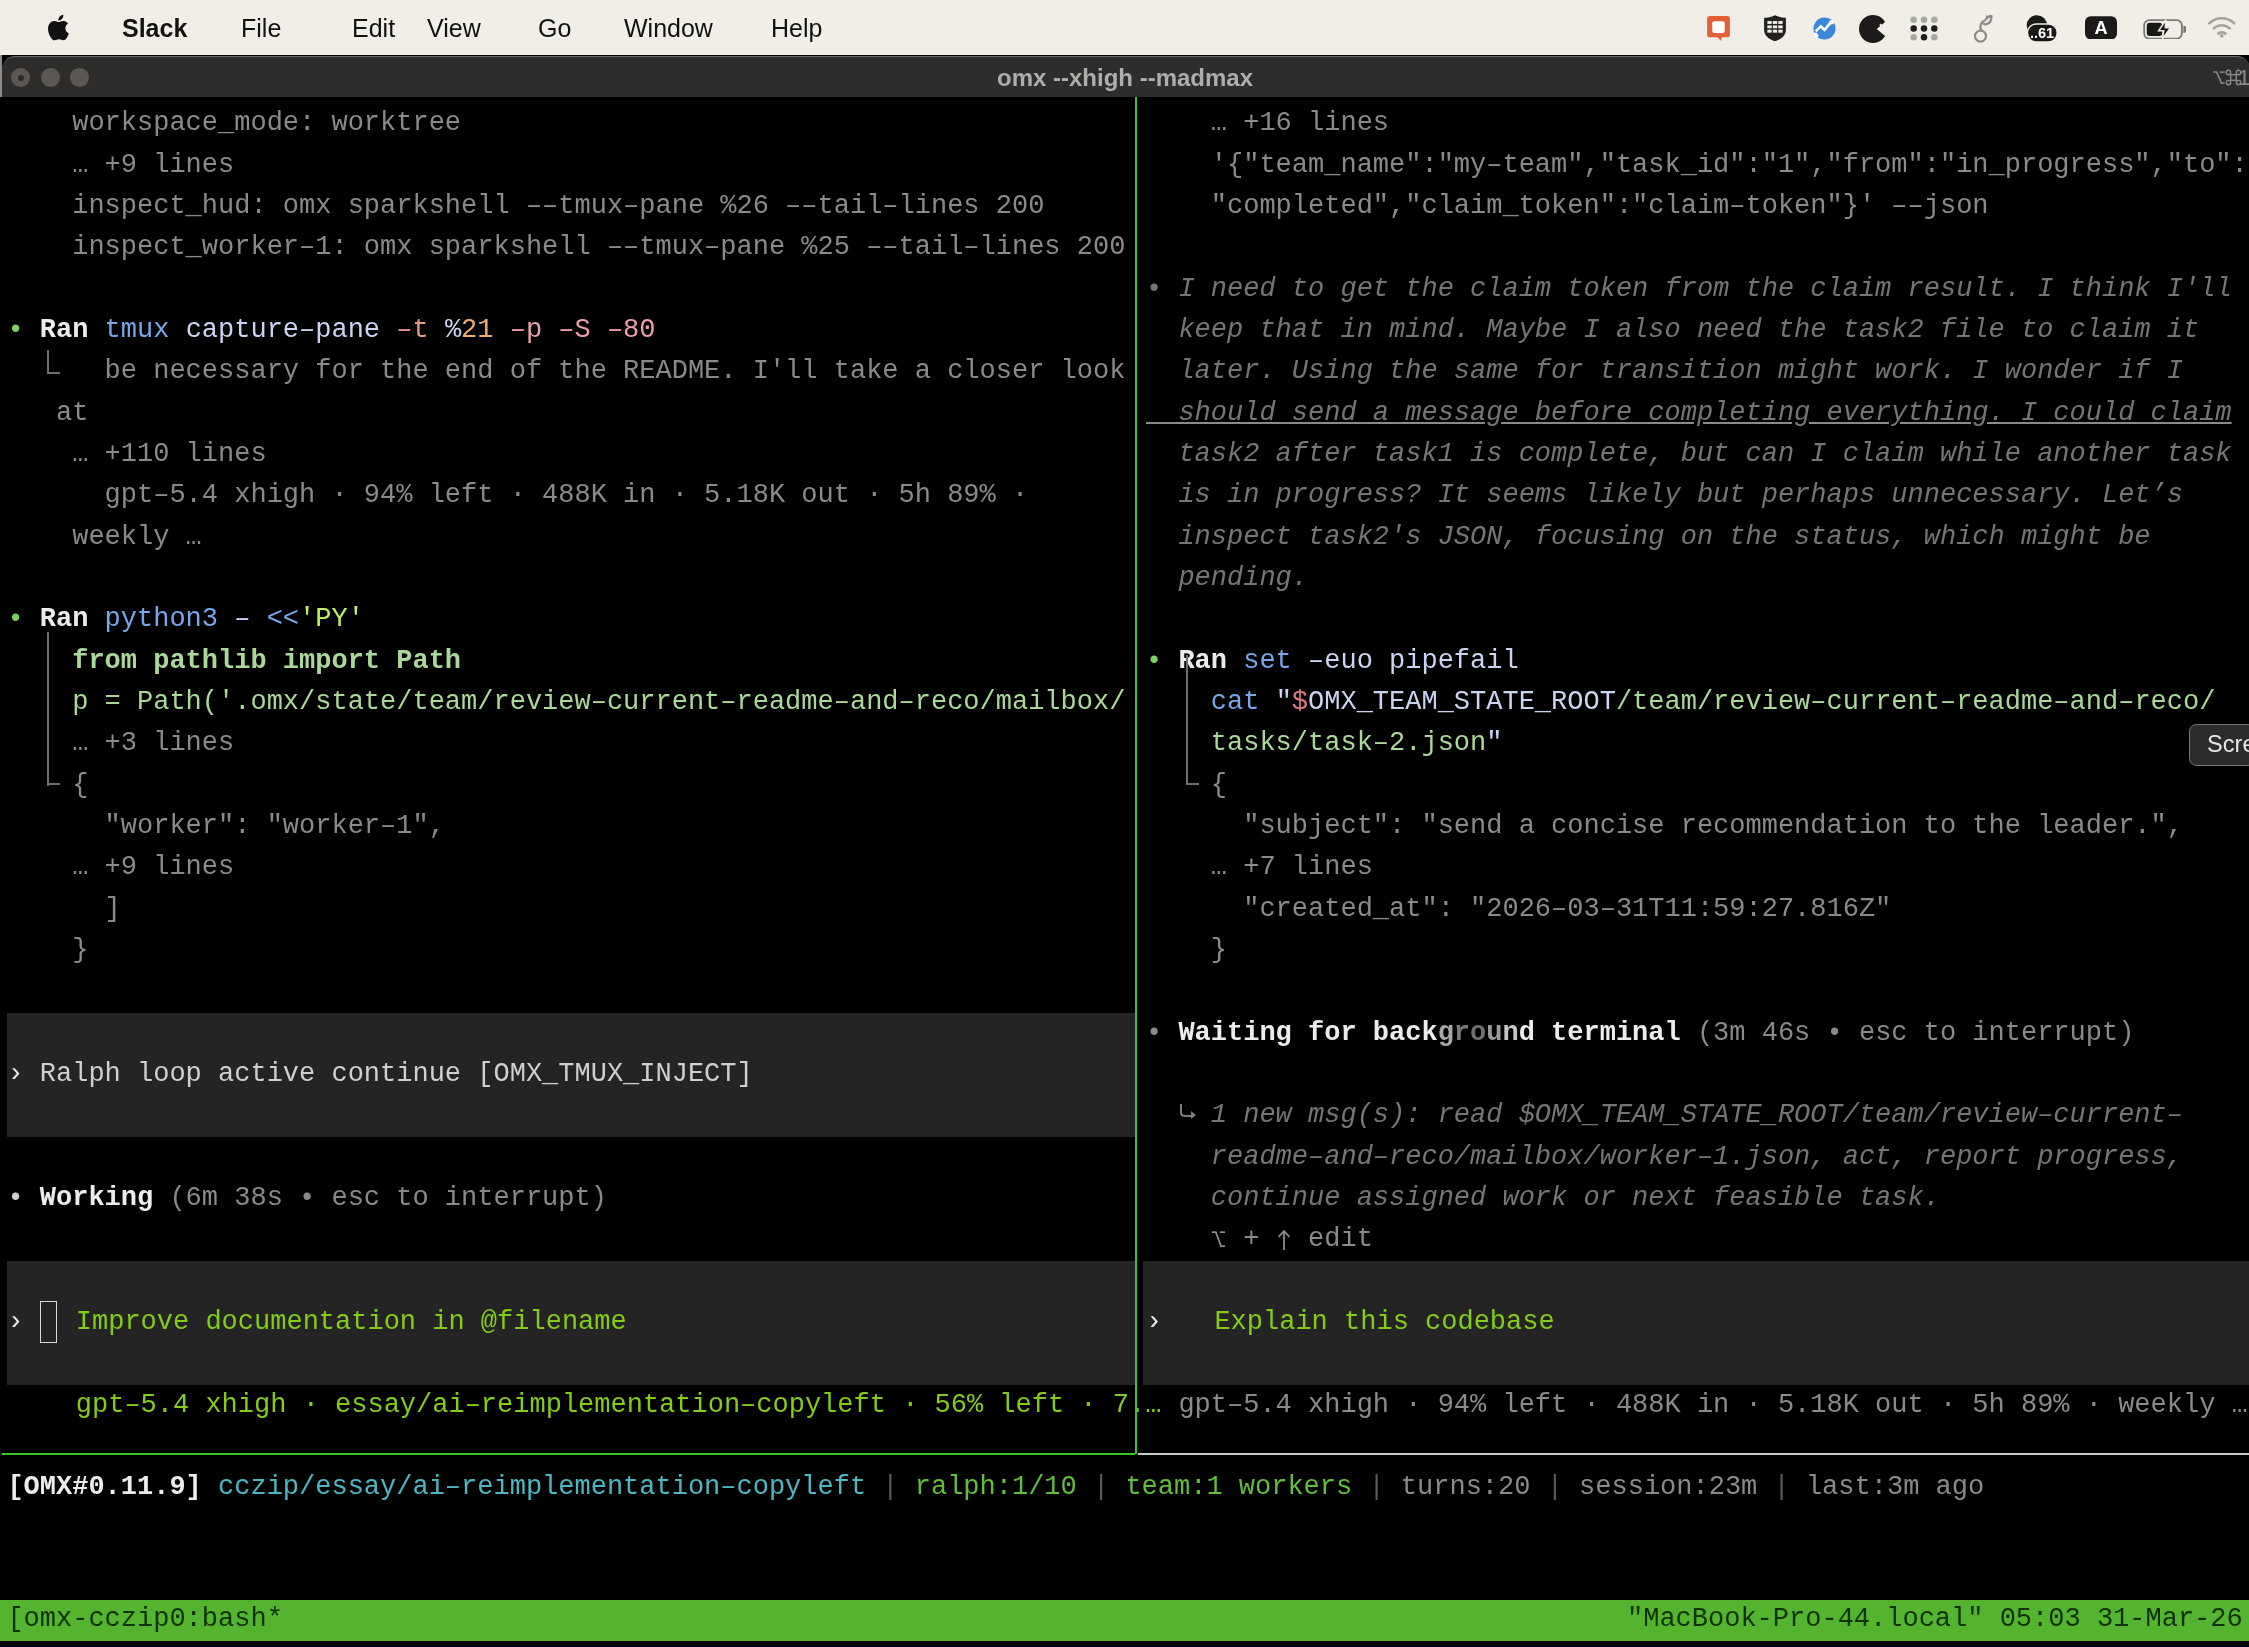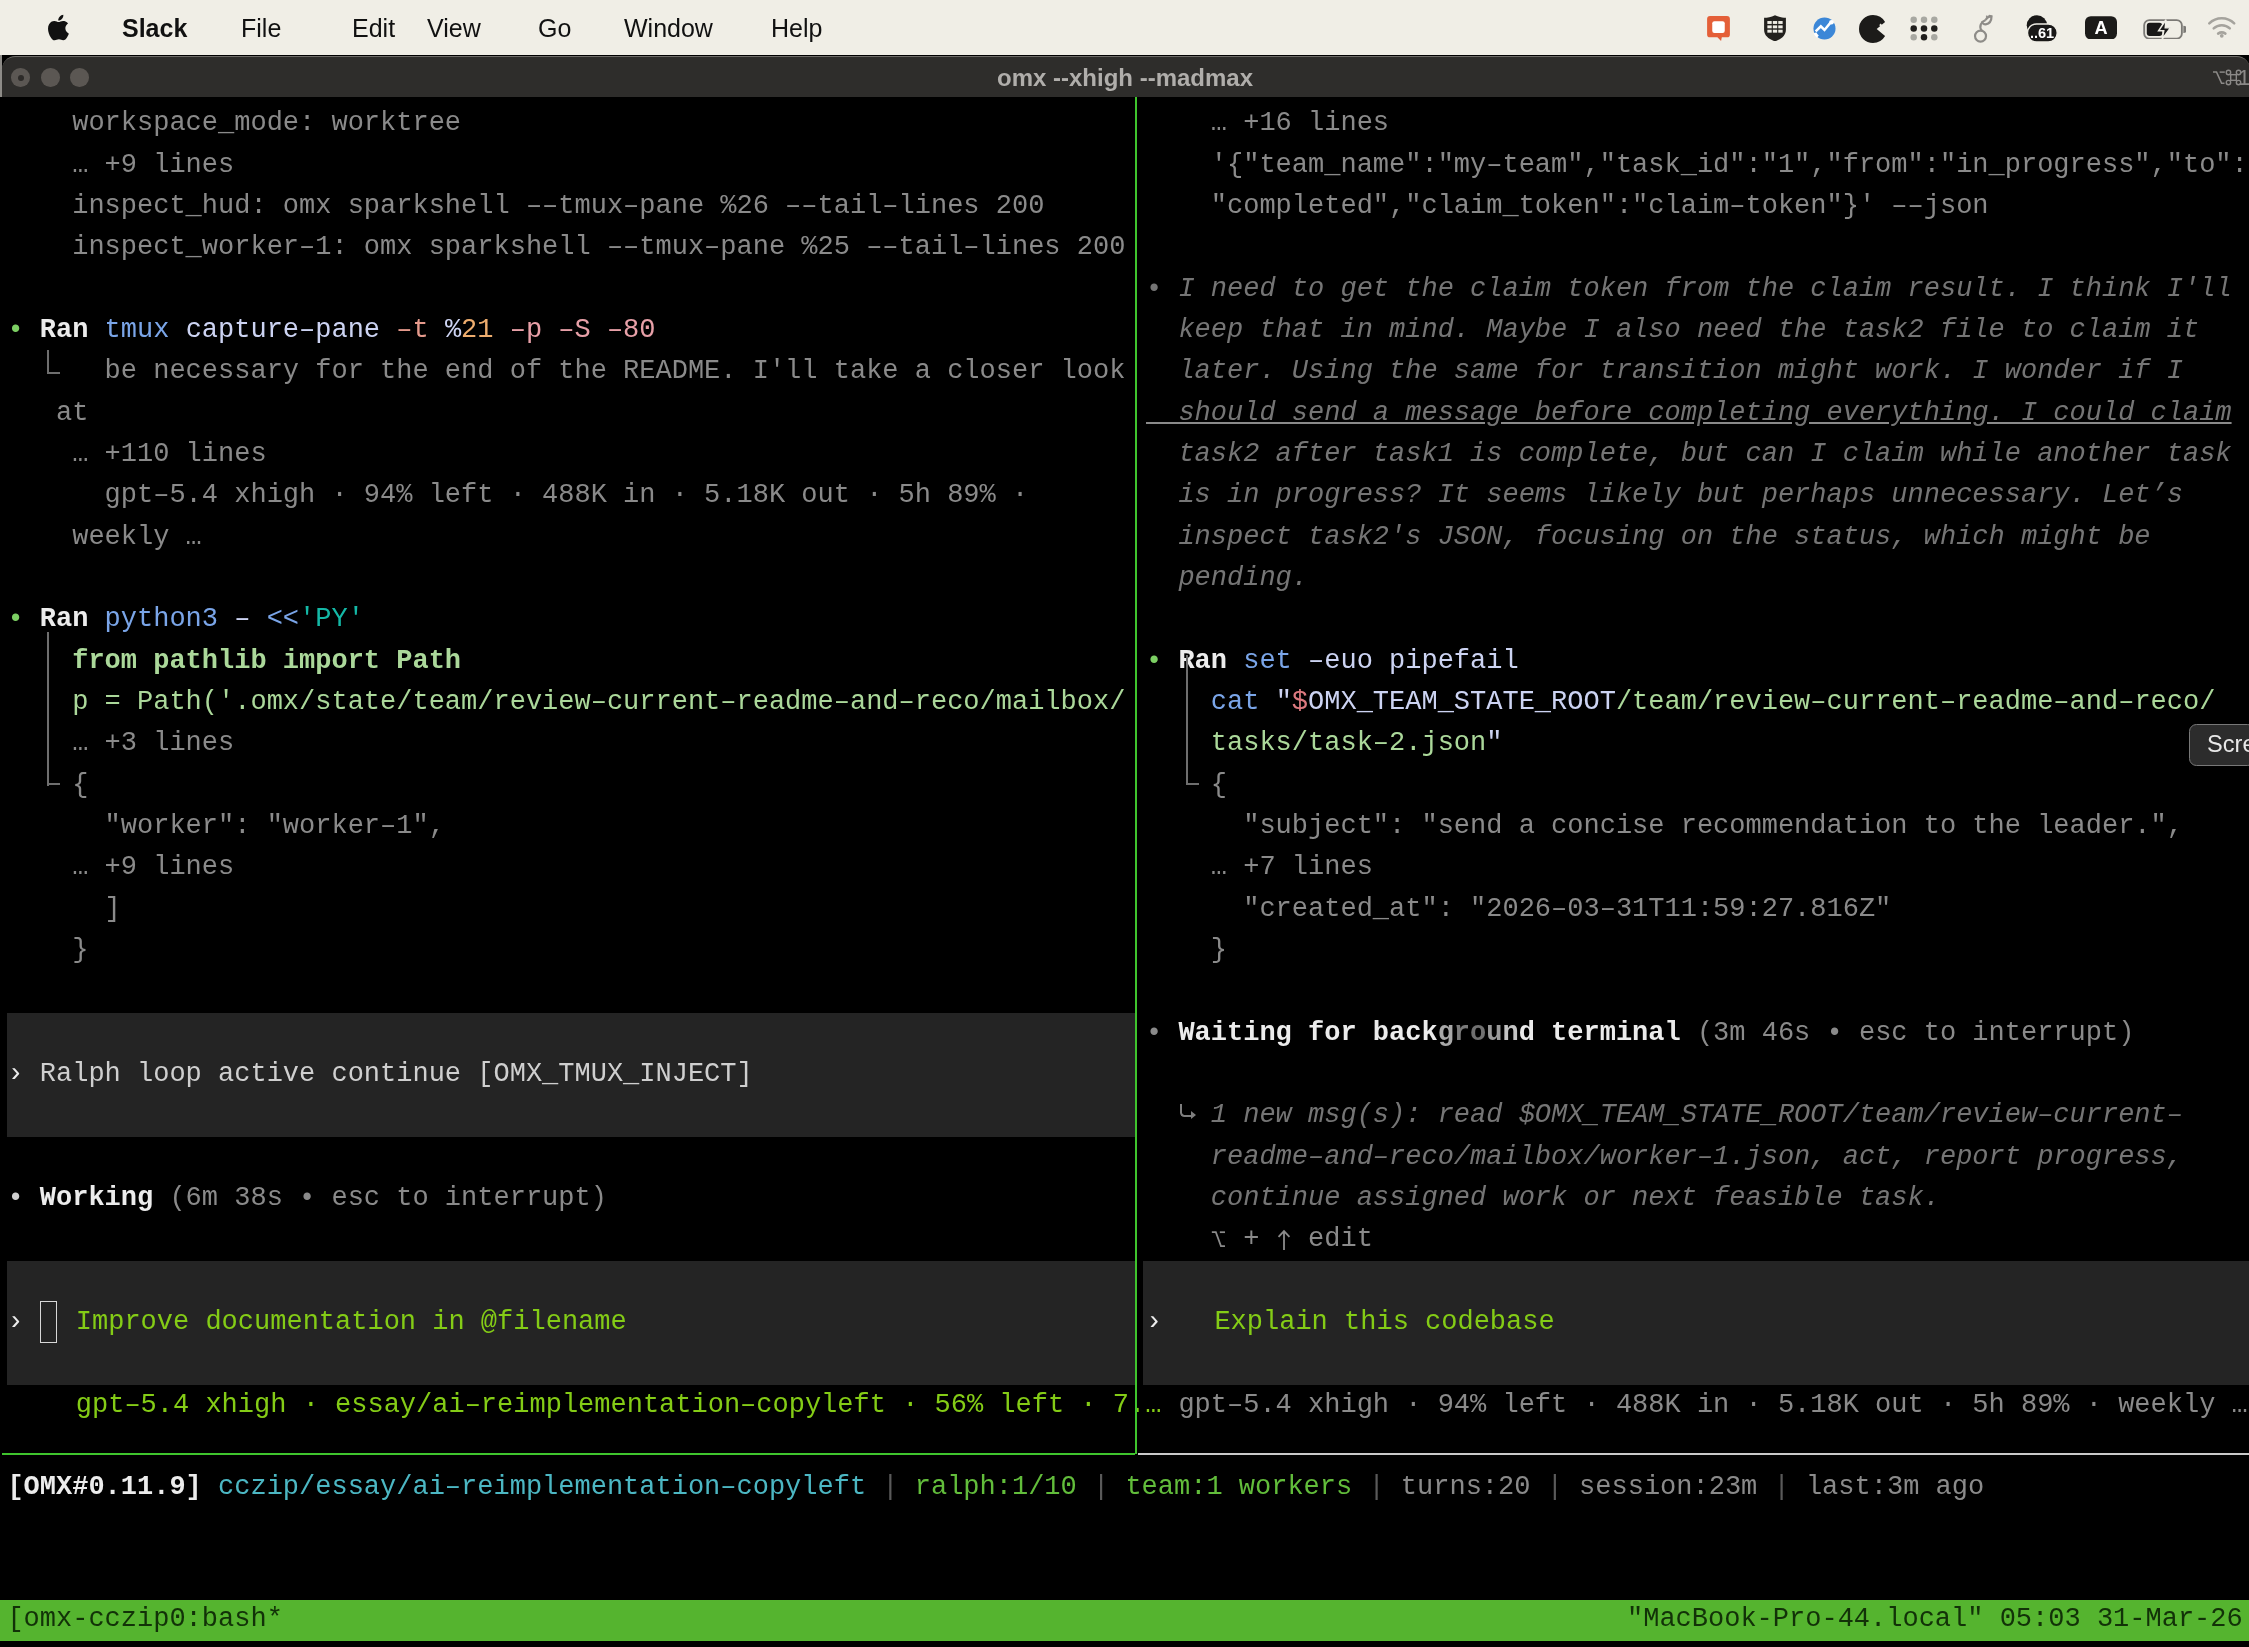--- a/index.html
+++ b/index.html
@@ -16,21 +16,21 @@
   .it { font-style:italic; }
   .w { color:#ececec; }
   .g3 { color:#cfcfcf; }
   .gbul { color:#7ccf63; }
   .blu { color:#7aa5e8; }
   .peri { color:#ccd3f2;margin-top:26px; }
   .sal { color:#e59a8c; }
   .pnk { color:#e8a0a8; }
   .org { color:#eead6e; }
   .grn { color:#abd89a; }
-  .grn2 { color:#14b8a6; }
+  .grn2 { color:#bef264; }
   .red { color:#dd7a80; }
   .dim { color:#757575; }
   .g2 { color:#84cc16;padding-left:36px; }
   .cy { color:#4cb7c3; }
   .sg { color:#62bd3b; }
   .pipe { color:#5a5a5a; }
   .shA { color:#a8a8a8; }
   .shB { color:#7a7a7a; }
   .shC { color:#707070; }
   .shD { color:#9a9a9a; }

